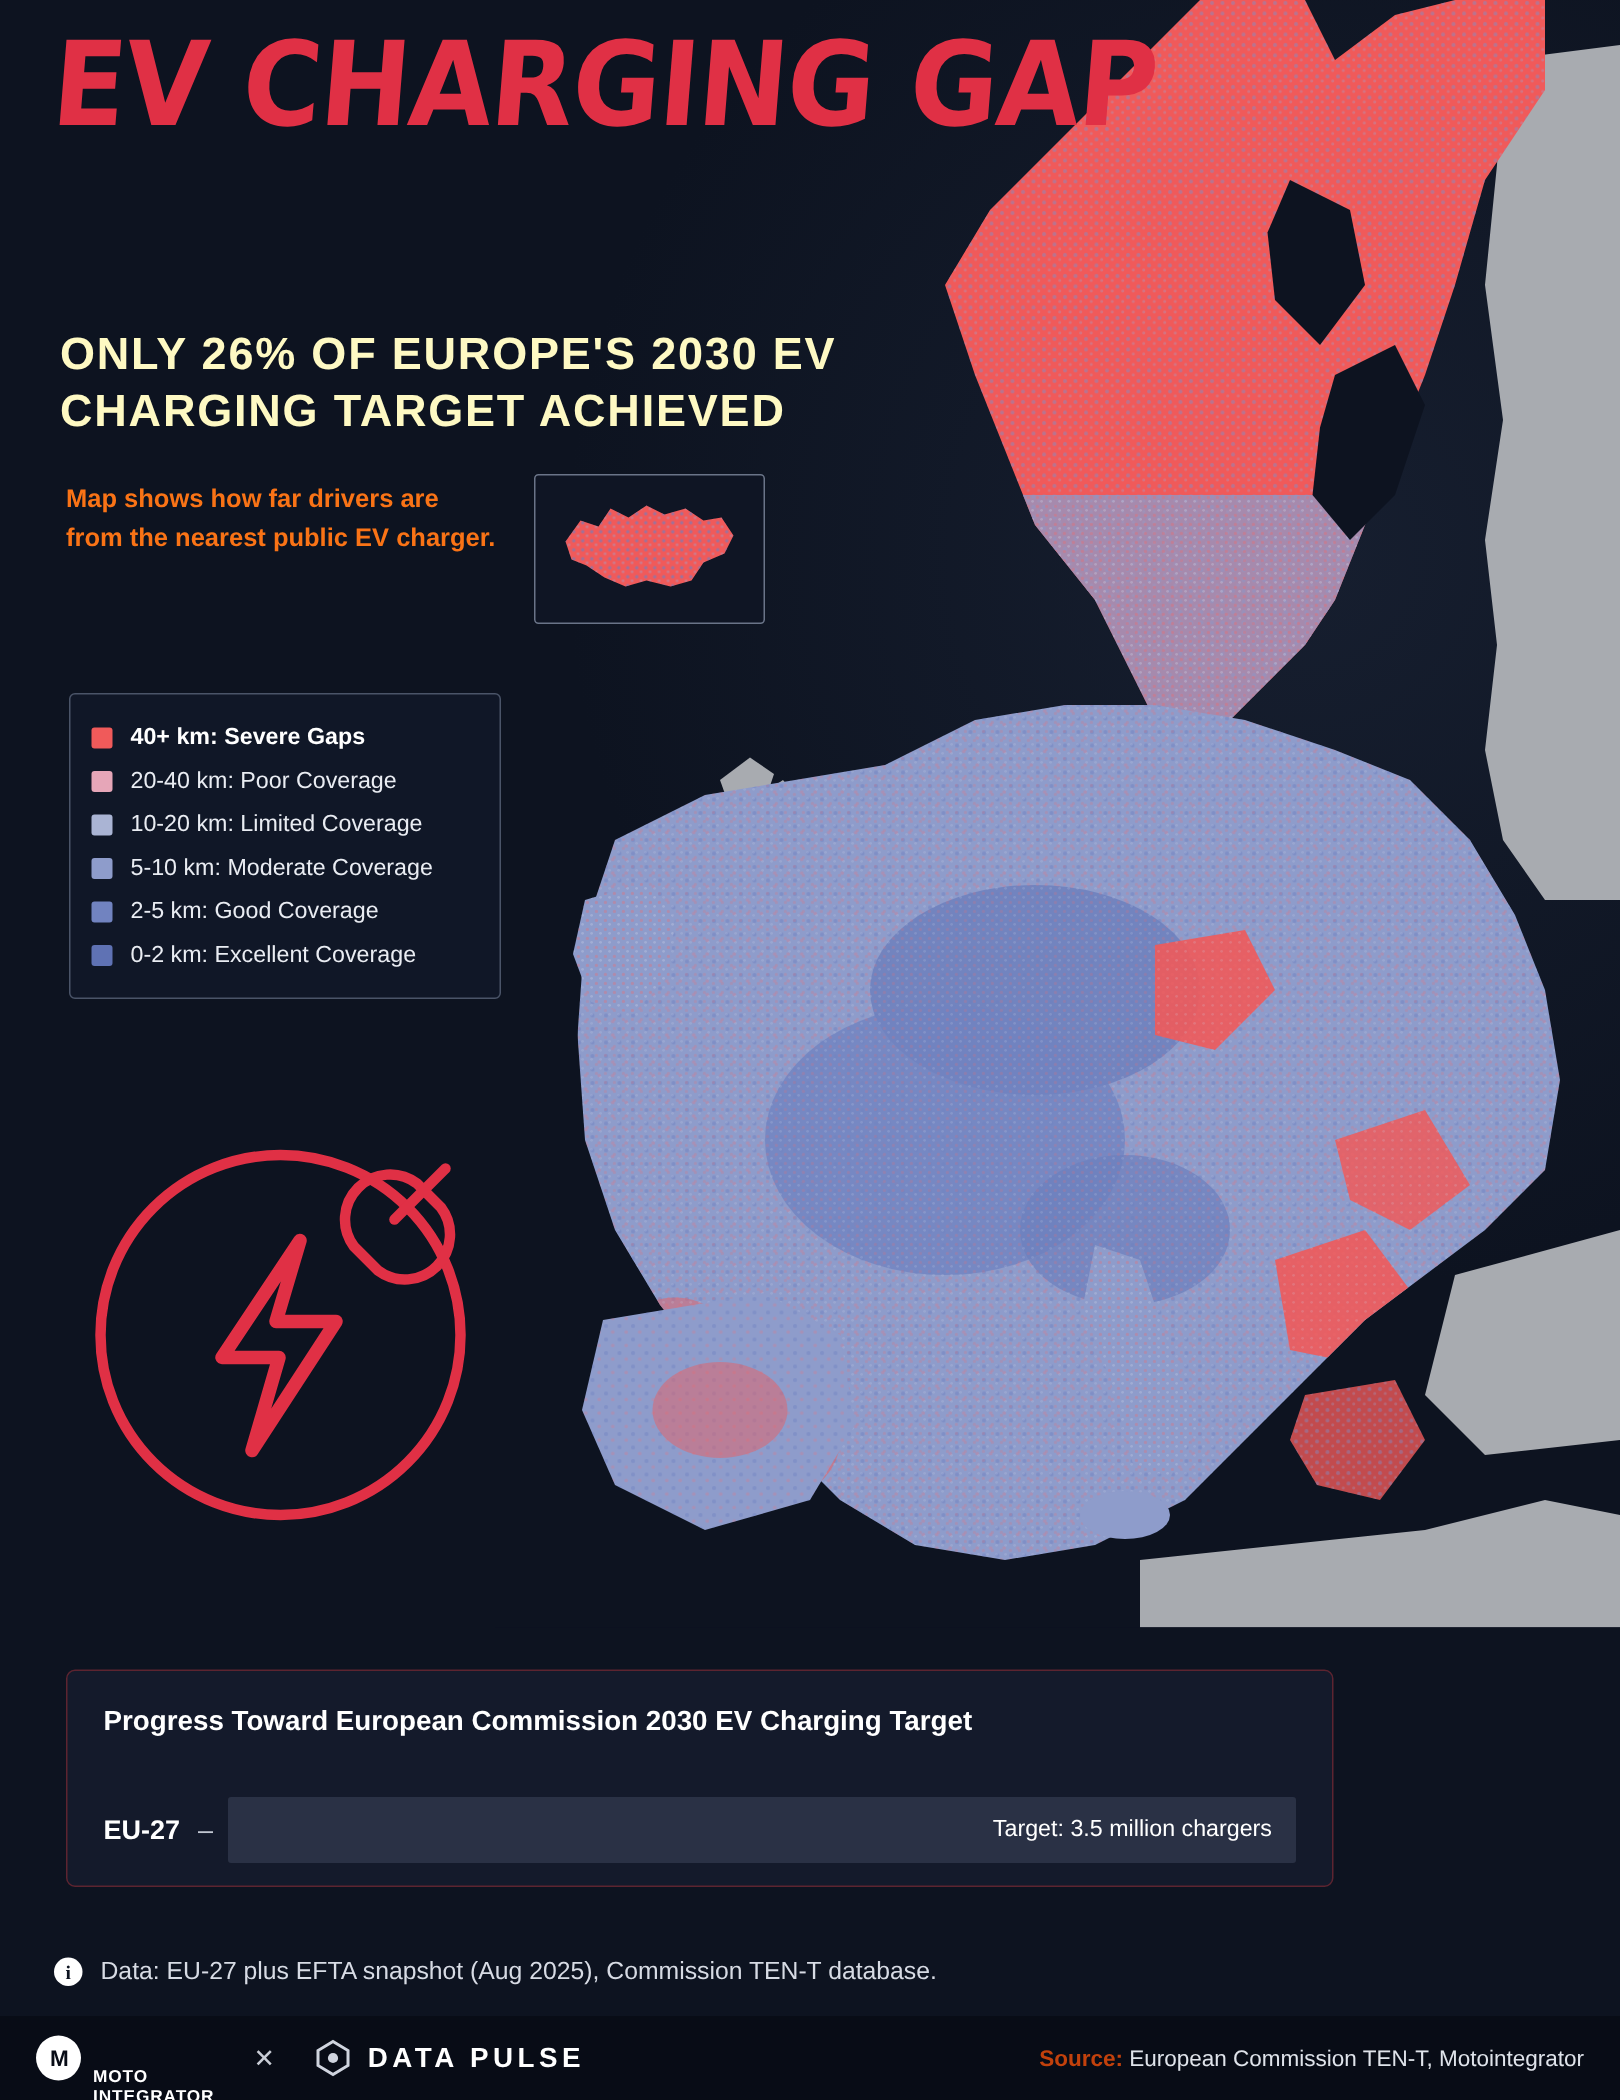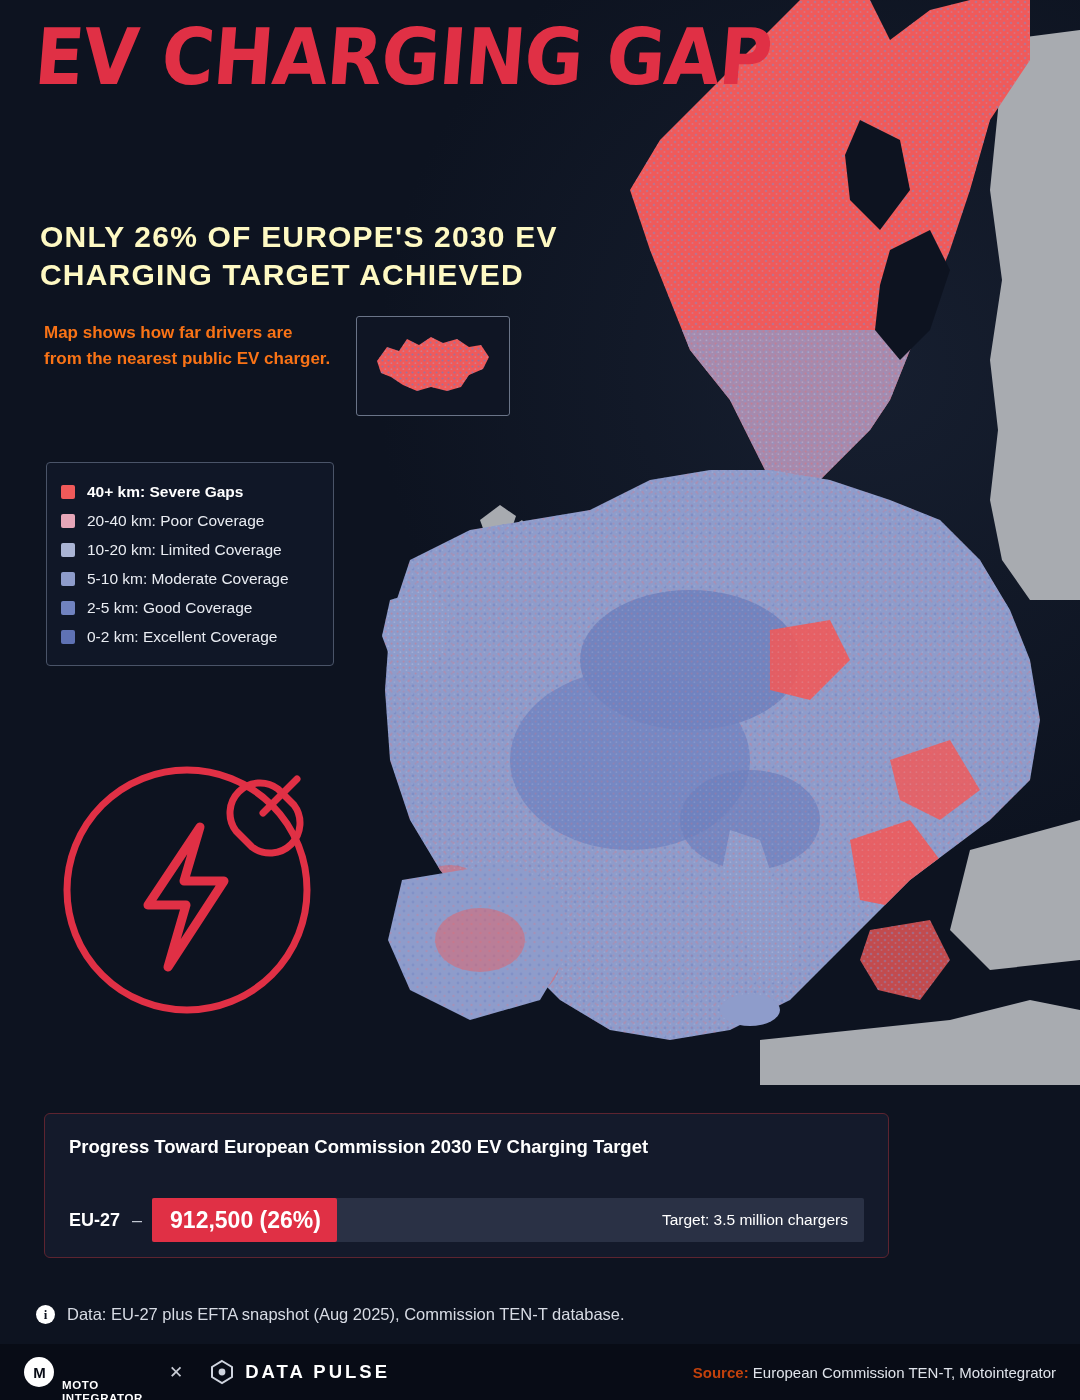--- a/index.html
+++ b/index.html
@@ -451,21 +451,20 @@
     <path d="M150 72 l-52 78 l38 0 l-18 62 l56 -86 l-40 0 z" fill="none" stroke="#e03045" stroke-width="9" stroke-linejoin="round"></path>
   </svg>
 </div>
 
 <div class="progress-panel">
   <div class="progress-title">Progress Toward European Commission 2030 EV Charging Target</div>
   <div class="progress-row">
     <span class="eu-label">EU-27</span>
     <span class="dash">–</span>
     <div class="bar-track">
-      <div class="bar-fill" style="width: 26%;">912,500 (26%)</div>
       <div class="bar-target">Target: 3.5 million chargers</div>
     </div>
   </div>
 </div>
 
 <div class="footnote">
   <span class="info-badge">i</span>
   <span class="footnote-text">Data: EU-27 plus EFTA snapshot (Aug 2025), Commission TEN-T database.</span>
 </div>
 

